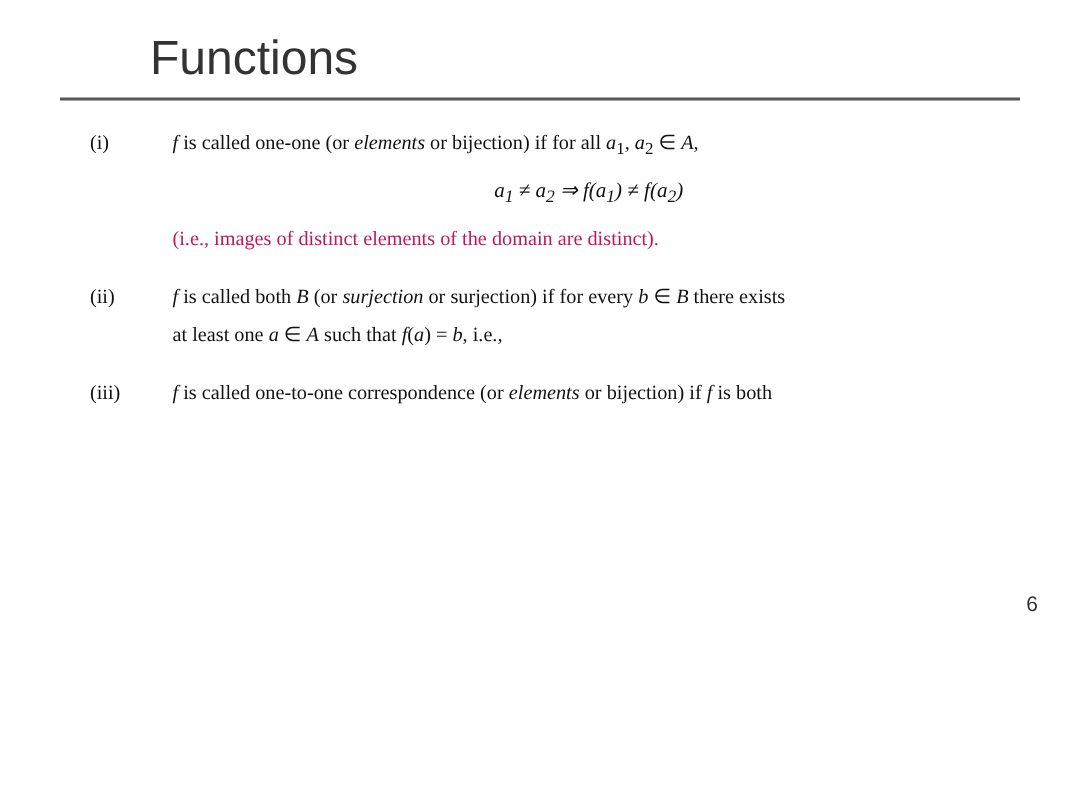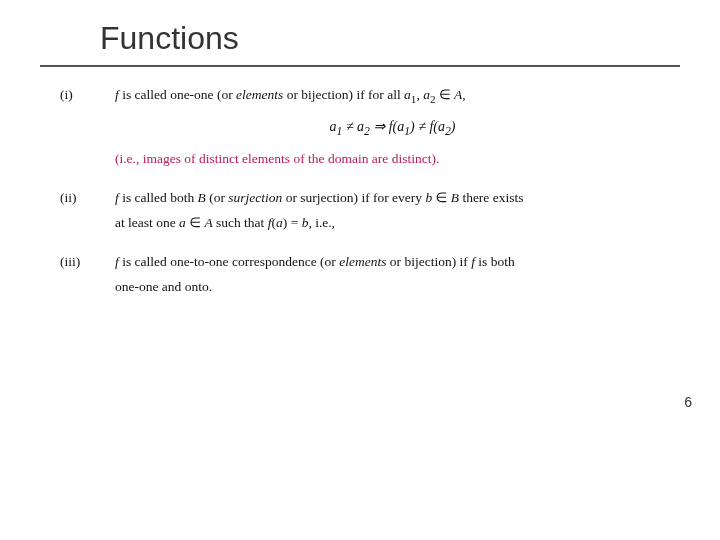--- a/index.html
+++ b/index.html
@@ -138,23 +138,20 @@
         </p>
       </div>
     </div>
 
     <div class="section">
       <div class="section-label">(iii)</div>
       <div class="section-body">
         <p>
           <span class="math">f</span> is called <span class="bold">one-to-one correspondence</span> (or <span class="bold italic">elements</span> or <span class="bold">bijection</span>) if <span class="math">f</span> is both
         </p>
-        <p>
-          one-one and onto.
-        </p>
       </div>
     </div>
 
   </div>
 
   <div class="page-number">6</div>
 
 </div>
 
 </body></html>

